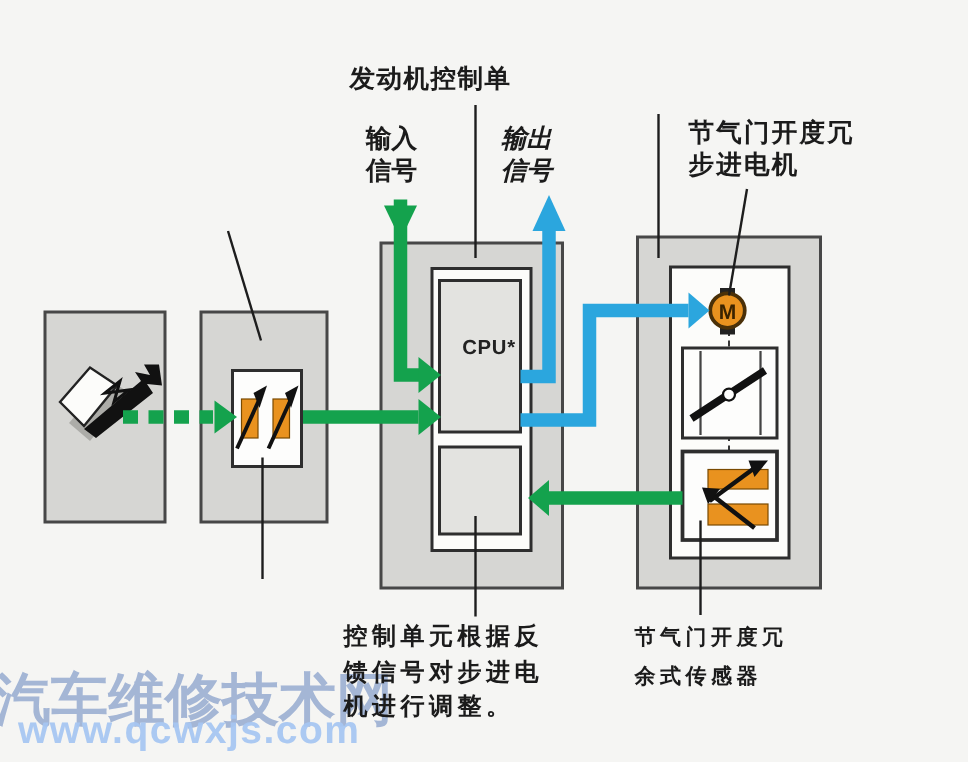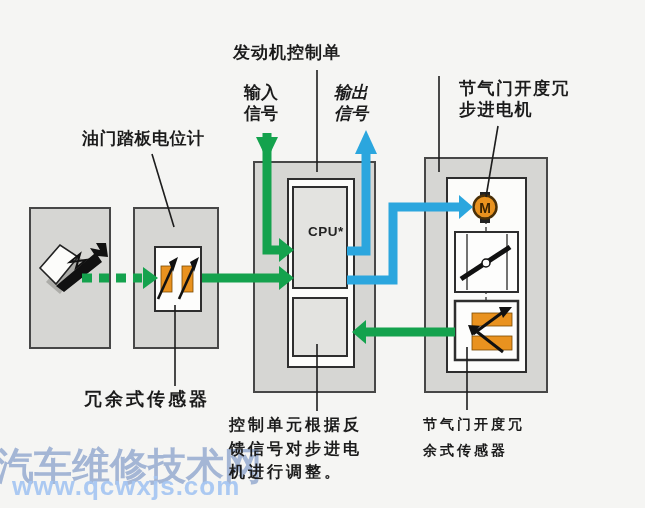--- a/index.html
+++ b/index.html
@@ -140,23 +140,21 @@
 
   <div class="label center" style="left:244px;top:82px;width:52px;">输入
 信号</div>
 
   <div class="label center" style="left:334px;top:82px;width:52px;font-style:italic;">输出
 信号</div>
 
   <div class="label" style="left:459px;top:78px;letter-spacing:1.5px;">节气门开度冗
 步进电机</div>
 
-  <div class="label" style="left:82px;top:128px;letter-spacing:0.5px;">油门踏板电位计</div>
 
-  <div class="label" style="left:84px;top:389px;font-size:18px;letter-spacing:3px;">冗余式传感器</div>
 
   <div class="label" style="left:229px;top:413px;font-size:16px;line-height:23.5px;letter-spacing:3px;">控制单元根据反
 馈信号对步进电
 机进行调整。</div>
 
   <div class="label" style="left:423px;top:411px;font-size:14px;line-height:26px;letter-spacing:3px;">节气门开度冗
 余式传感器</div>
 
   <div class="cpu-label">CPU*</div>
 

